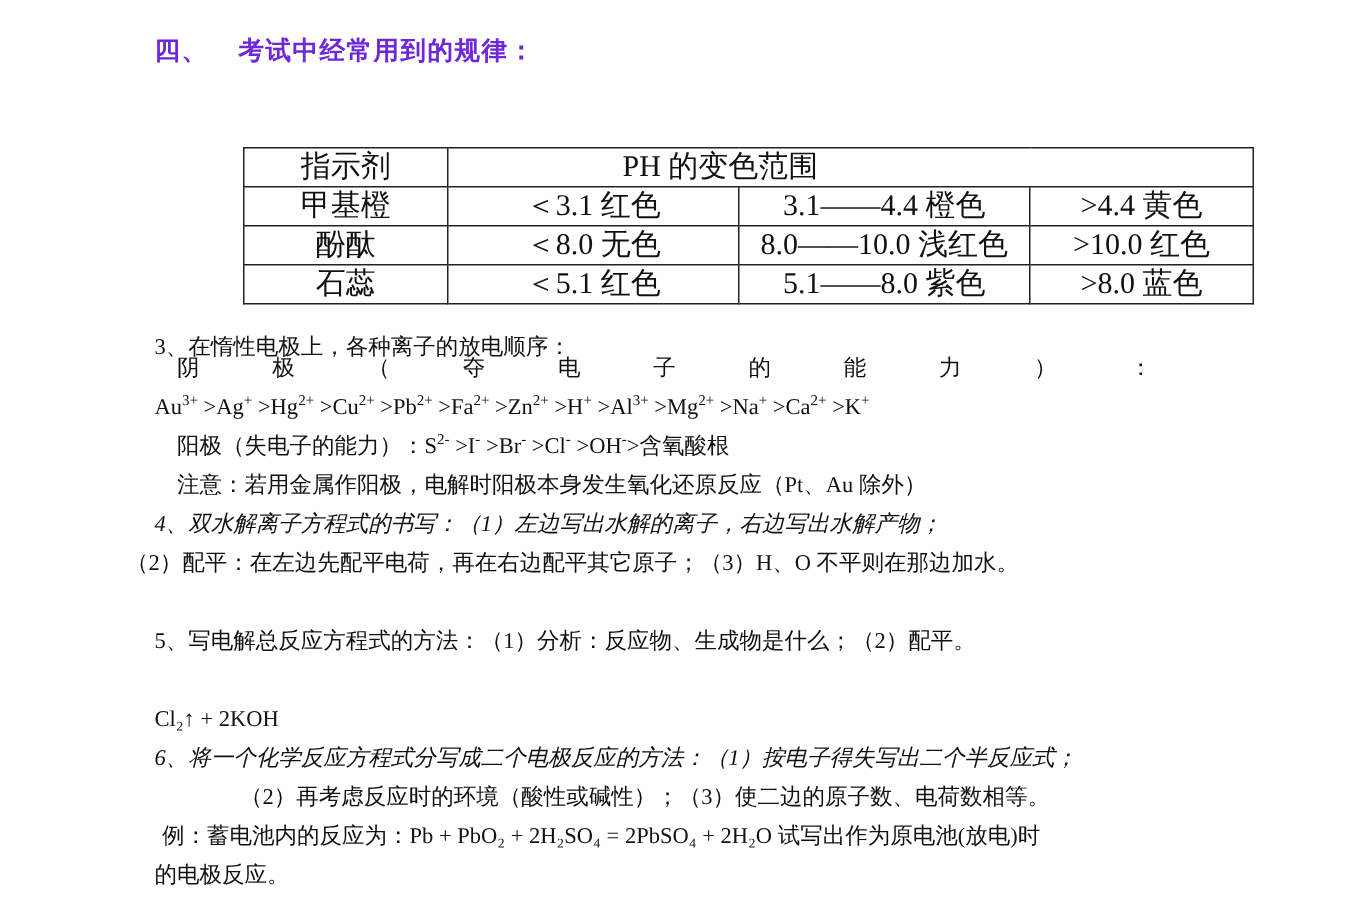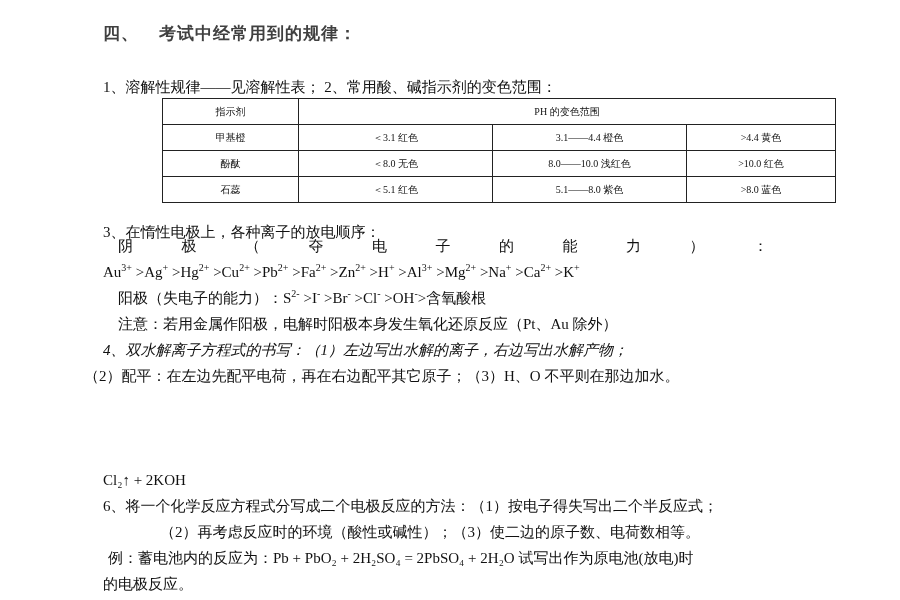--- a/index.html
+++ b/index.html
@@ -1,48 +1,47 @@
 <!DOCTYPE html>
 <html><head>
 <meta charset="utf-8">
 <style>
   html, body { margin:0; padding:0; background:#ffffff; }
   body { width:900px; height:600px; overflow:hidden; position:relative;
          font-family:"Liberation Serif","DejaVu Serif",serif; color:#111; }
   .page { position:absolute; left:0; top:0; width:900px; height:600px; }
-  .title { position:absolute; left:103px; top:22px; font-size:17px; font-weight:bold; color:#404040;
+  .title { position:absolute; left:103px; top:22px; font-size:17px; font-weight:bold; color:#6d28d9;
            font-family:"DejaVu Sans","Liberation Sans",sans-serif; letter-spacing:1px; }
   .title .gap { display:inline-block; width:20px; }
   .line { position:absolute; left:103px; font-size:15px; white-space:nowrap; line-height:20px; }
   .indent { left:118px;text-align:center; }
   .ind2 { left:108px;text-align:center; }
   sup, sub { font-size:10px; line-height:0; }
   sup { vertical-align:6px; }
   table.ph { position:absolute; left:162px; top:98px; width:674px; border-collapse:collapse;
-             font-size:10px; }
+             font-size:20px; }
   table.ph td { border:1px solid #222; height:25px; padding:0; text-align:center; line-height:25px; }
   .spread { position:absolute; left:118px; top:236px; width:650px; font-size:15px; display:flex;
             justify-content:space-between; line-height:20px; }
 </style>
 </head>
 <body>
 
 <div class="page">
 
   <div class="title">
     <span>四、</span><span class="gap"></span><span>考试中经常用到的规律：</span>
   </div>
 
-  <div class="line" style="top:77px;">1、溶解性规律——见溶解性表；   2、常用酸、碱指示剂的变色范围：</div>
 
   <table class="ph">
     <tbody>
         <tr>
       <td style="width:135px">指示剂</td>
-      <td colspan="3" style="text-align:center;">PH 的变色范围</td>
+      <td colspan="3" style="text-align:left;padding-left:116px">PH 的变色范围</td>
     </tr>
     <tr>
       <td>甲基橙</td>
       <td style="width:193px">＜3.1 红色</td>
       <td style="width:193px">3.1——4.4 橙色</td>
       <td>&gt;4.4 黄色</td>
     </tr>
     <tr>
       <td>酚酞</td>
       <td>＜8.0 无色</td>
@@ -79,24 +78,25 @@
   <div class="line indent" style="top:288px;">
     <span>阳极（失电子的能力）：</span><span id="anode-ions"><span>S<sup>2-</sup></span> &gt;<span>I<sup>-</sup></span> &gt;<span>Br<sup>-</sup></span> &gt;<span>Cl<sup>-</sup></span> &gt;<span>OH<sup>-</sup></span>&gt;</span><span>含氧酸根</span>
   </div>
 
   <div class="line indent" style="top:314px;">注意：若用金属作阳极，电解时阳极本身发生氧化还原反应（Pt、Au 除外）</div>
 
   <div class="line" style="top:340px;font-style:italic;">4、双水解离子方程式的书写：（1）左边写出水解的离子，右边写出水解产物；</div>
   <div class="line" style="top:366px;left:84px;">（2）配平：在左边先配平电荷，再在右边配平其它原子；（3）H、O 不平则在那边加水。</div>
 
 
+  <div class="line" style="top:418px;">5、写电解总反应方程式的方法：（1）分析：反应物、生成物是什么；（2）配平。</div>
 
   <div class="line" style="top:470px;">Cl₂↑ + 2KOH</div>
 
-  <div class="line" style="top:496px;">6、将一个化学反应方程式分写成二个电极反应的方法：（1）按电子得失写出二个半反应式；</div>
+  <div class="line" style="top:496px;font-style:italic;">6、将一个化学反应方程式分写成二个电极反应的方法：（1）按电子得失写出二个半反应式；</div>
   <div class="line" style="top:522px;left:112px;margin-left:48px;">（2）再考虑反应时的环境（酸性或碱性）；（3）使二边的原子数、电荷数相等。</div>
 
   <div class="line ind2" style="top:548px;">
     <span>例：蓄电池内的反应为：</span><span>Pb + PbO₂ + 2H₂SO₄ = 2PbSO₄ + 2H₂O</span>
     <span>试写出作为原电池(放电)时</span>
   </div>
   <div class="line" style="top:574px;">的电极反应。</div>
 
 </div>
 

